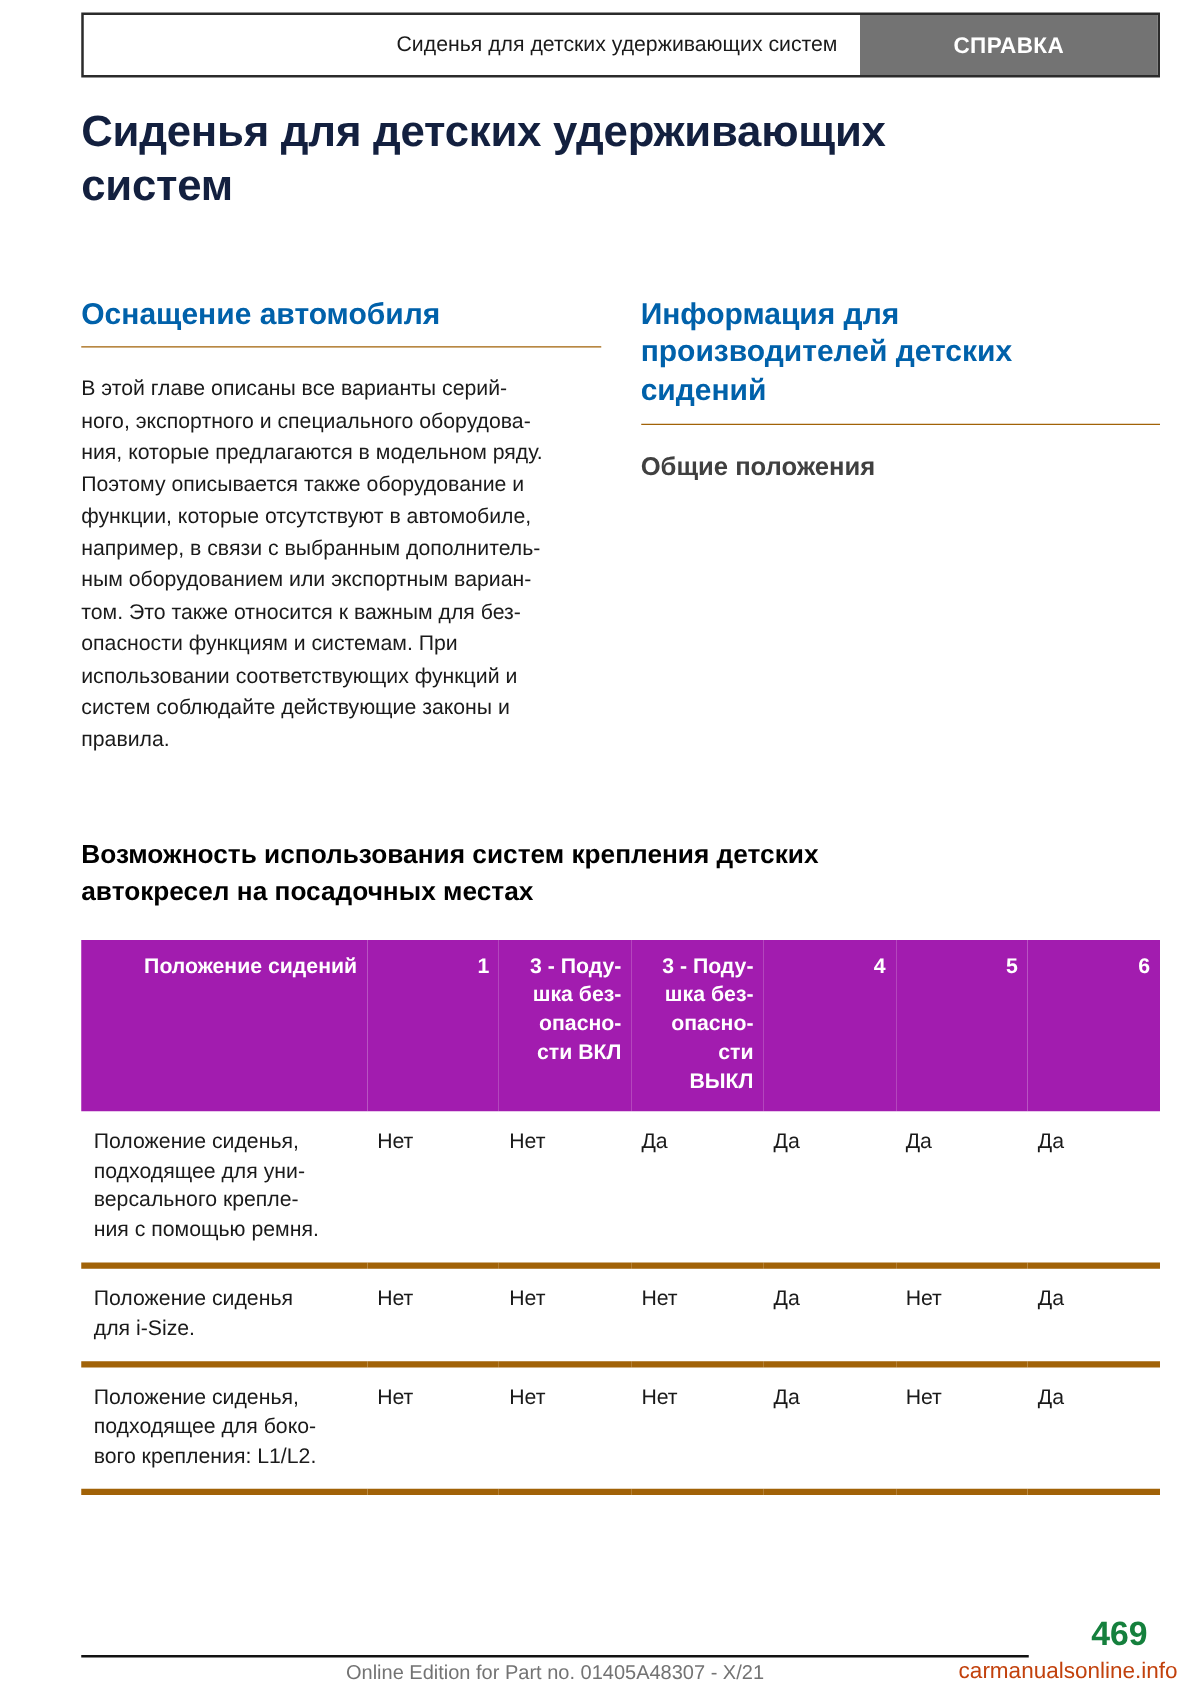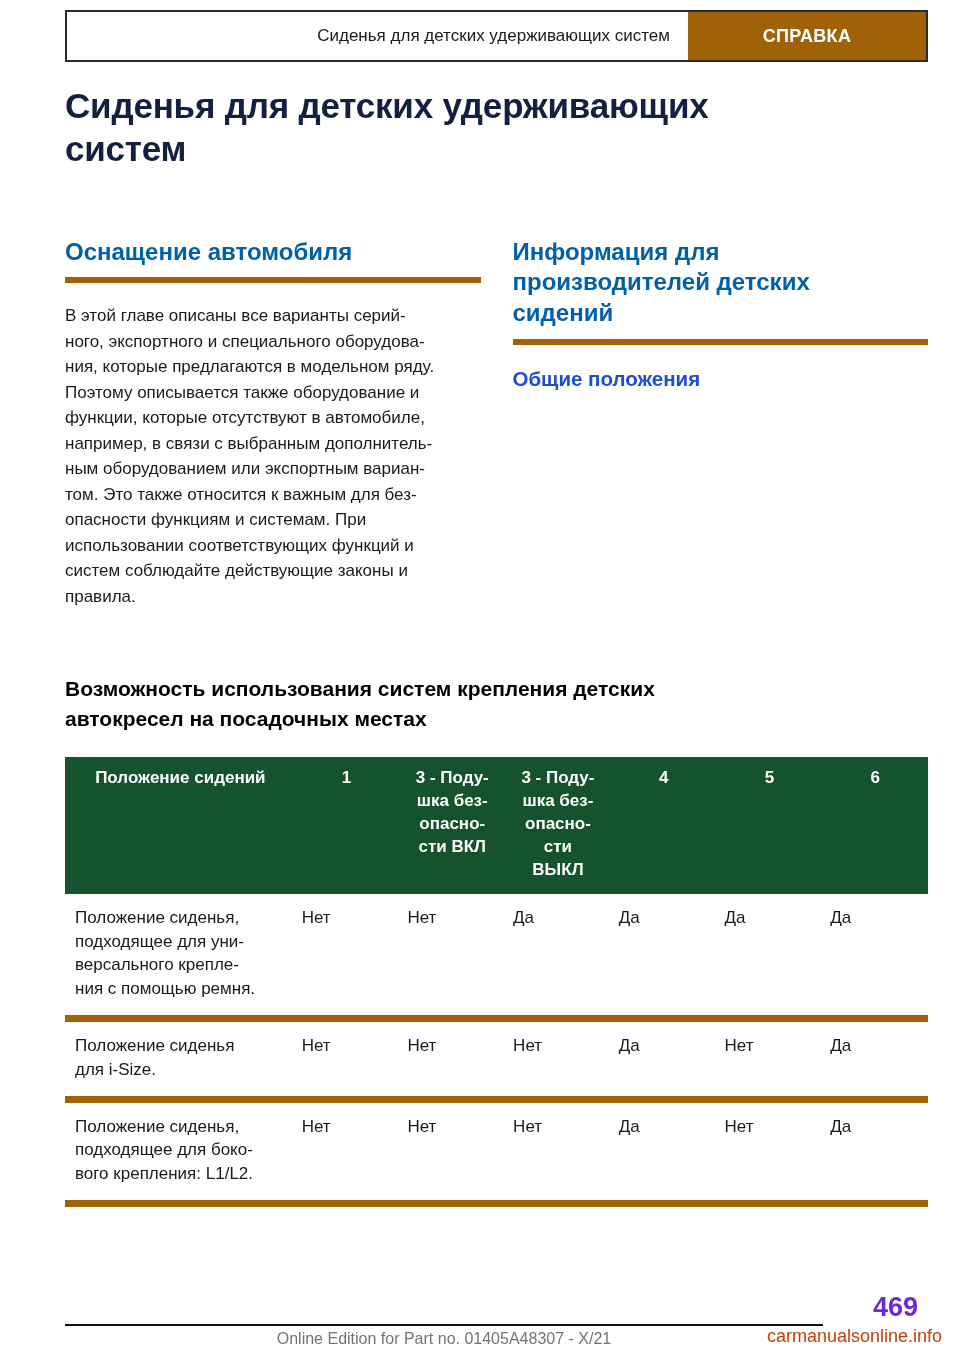--- a/index.html
+++ b/index.html
@@ -25,21 +25,21 @@
     flex: 1;
     display: flex;
     align-items: center;
     justify-content: flex-end;
     padding-right: 18px;
     font-size: 17px;
     color: #1a1a1a;
   }
   .topbar-badge {
     width: 238px;
-    background: #a16207;
+    background: #737373;
     color: #ffffff;
     display: flex;
     align-items: center;
     justify-content: center;
     font-weight: 700;
     font-size: 18px;
     letter-spacing: .3px;
   }
 
   .pre { white-space: pre-line; }
@@ -54,24 +54,24 @@
 
   .columns { display: flex; gap: 32px; margin-top: 46px; }
   .col { flex: 1; min-width: 0; }
 
   .h2 {
     color: #0061aa;
     font-size: 24px;
     font-weight: 700;
     line-height: 1.28;
     padding-bottom: 10px;
-    border-bottom: 6px solid #a16207;
+    border-bottom: 1px solid #a16207;
   }
   .h3 {
-    color: #1d4ed8;
+    color: #404040;
     font-size: 20.5px;
     font-weight: 700;
     margin-top: 22px;
   }
   .body-text {
     margin-top: 16px;
     font-size: 17px;
     line-height: 1.5;
     color: #1a1a1a;
   }
@@ -84,36 +84,36 @@
     line-height: 1.4;
   }
 
   table.seat-table {
     margin-top: 24px;
     width: 100%;
     border-collapse: collapse;
     font-size: 17px;
   }
   table.seat-table thead th {
-    background: #14532d;
+    background: #a21caf;
     color: #ffffff;
-    text-align: center;
+    text-align: right;
     vertical-align: top;
     font-weight: 700;
     padding: 10px 8px 12px 8px;
     line-height: 1.35;
     white-space: pre-line;
   }
   table.seat-table thead th:first-child { padding-left: 10px; }
   table.seat-table tbody th,
   table.seat-table tbody td {
     text-align: left;
     vertical-align: top;
     padding: 12px 8px 14px 8px;
-    border-bottom: 7px solid #a16207;
+    border-bottom: 5px solid #a16207;
     font-weight: 400;
     line-height: 1.4;
     white-space: pre-line;
     color: #1a1a1a;
   }
   table.seat-table tbody th { padding-left: 10px; }
 
   
   .footer {
     position: absolute;
@@ -121,21 +121,21 @@
     right: 32px;
     bottom: 6px;
     height: 64px;
   }
   .page-number {
     position: absolute;
     right: 10px;
     top: 0;
     font-size: 27px;
     font-weight: 700;
-    color: #6d28d9;
+    color: #15803d;
   }
   .footer-line {
     position: absolute;
     left: 0;
     right: 105px;
     top: 32px;
     border-top: 2px solid #111;
   }
   .edition {
     position: absolute;

